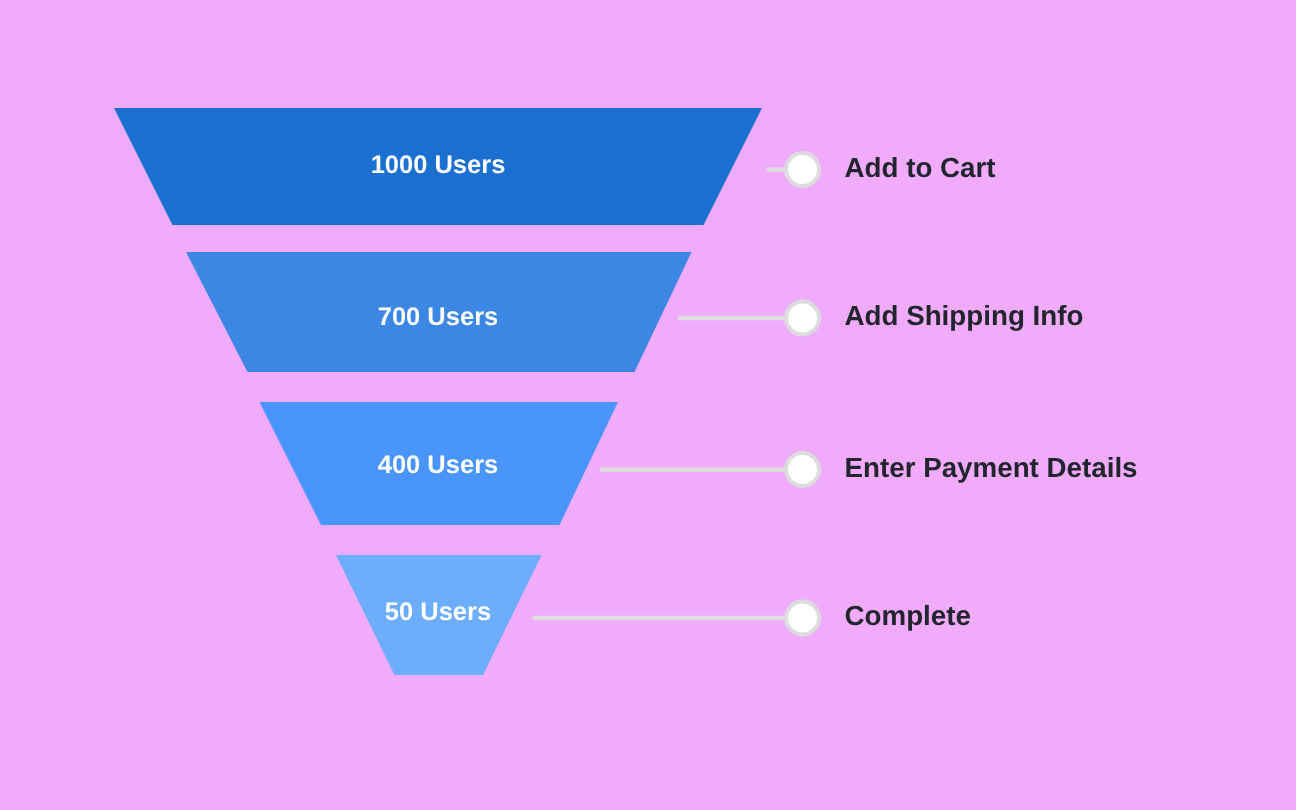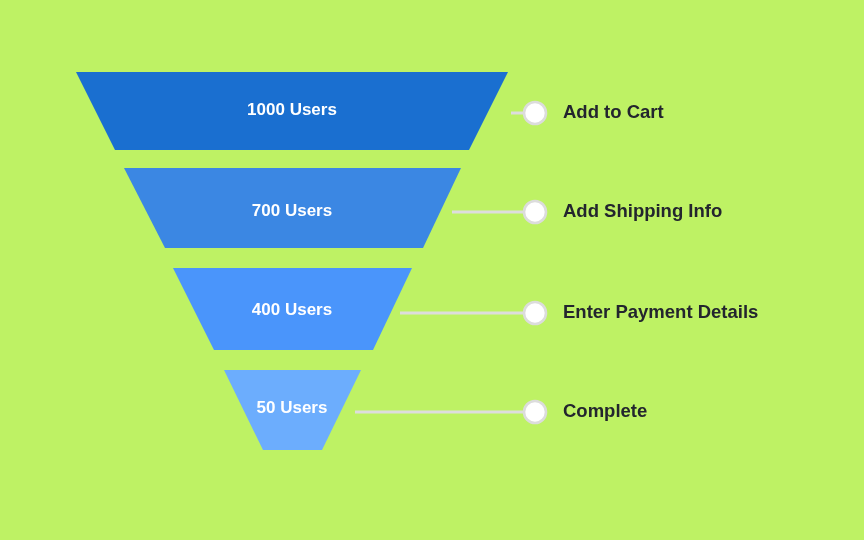--- a/index.html
+++ b/index.html
@@ -10,21 +10,21 @@
     width: 864px;
     height: 540px;
     background: #ffffff;
     font-family: "Liberation Sans", sans-serif;
     overflow: hidden;
   }
   #funnel-chart {
     position: relative;
     width: 864px;
     height: 540px;
-    background: #bef264;
+    background: #f0abfc;
   }
   .funnel-svg {
     position: absolute;
     top: 0;
     left: 0;
     width: 864px;
     height: 540px;
   }
   .seg-value {
     font-family: "Liberation Sans", sans-serif;

